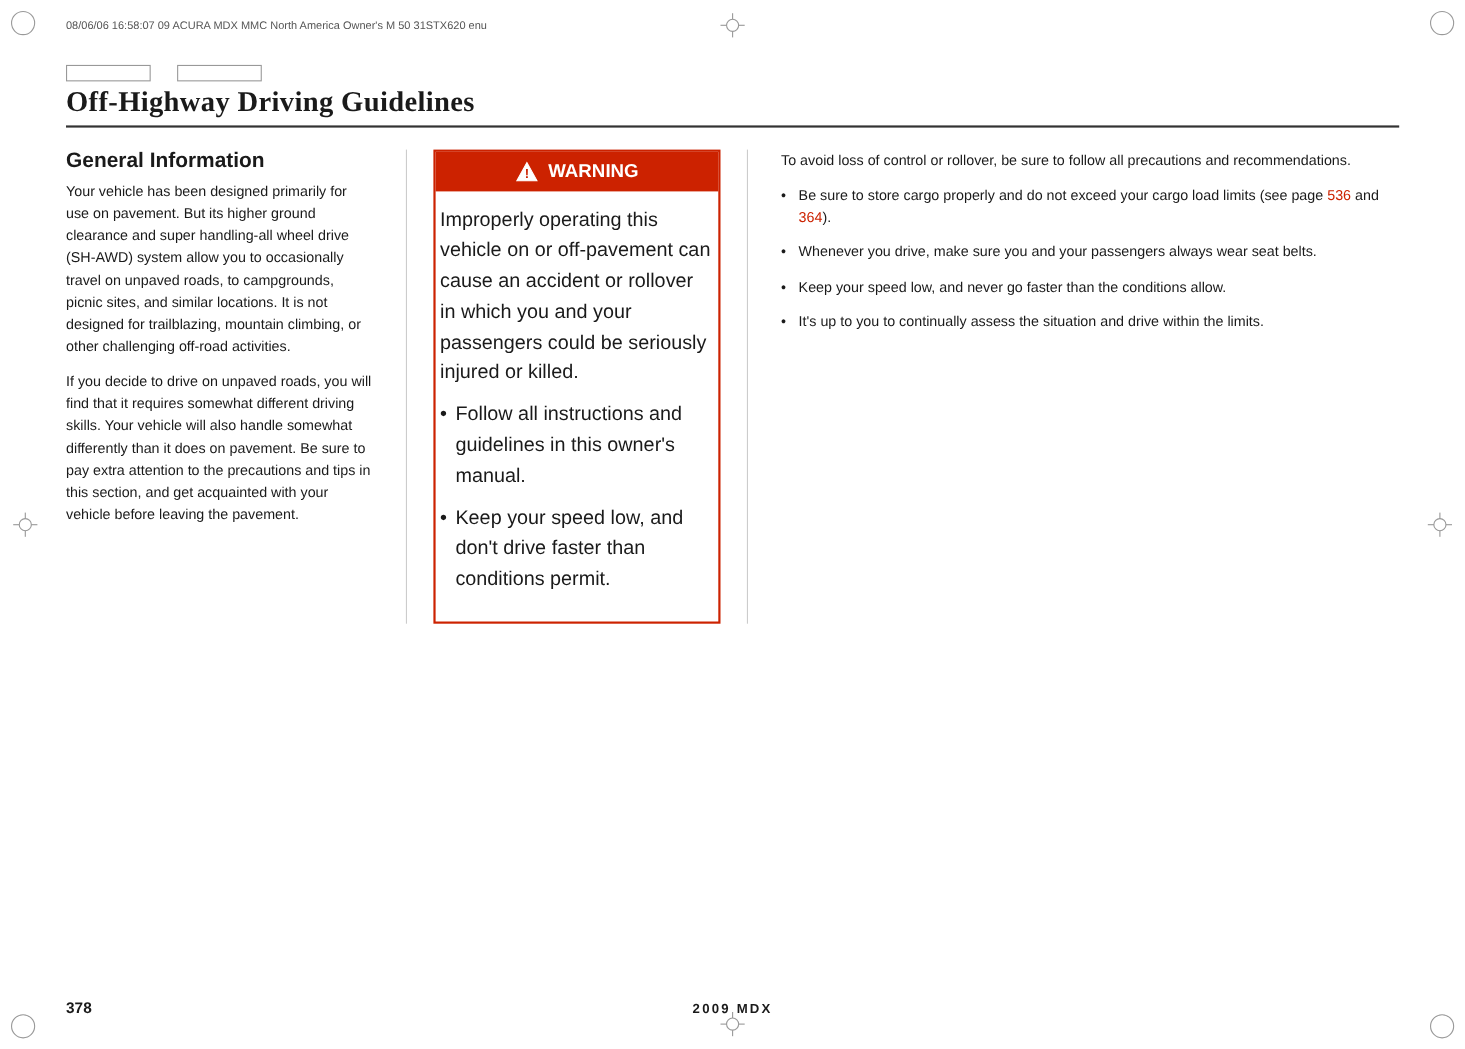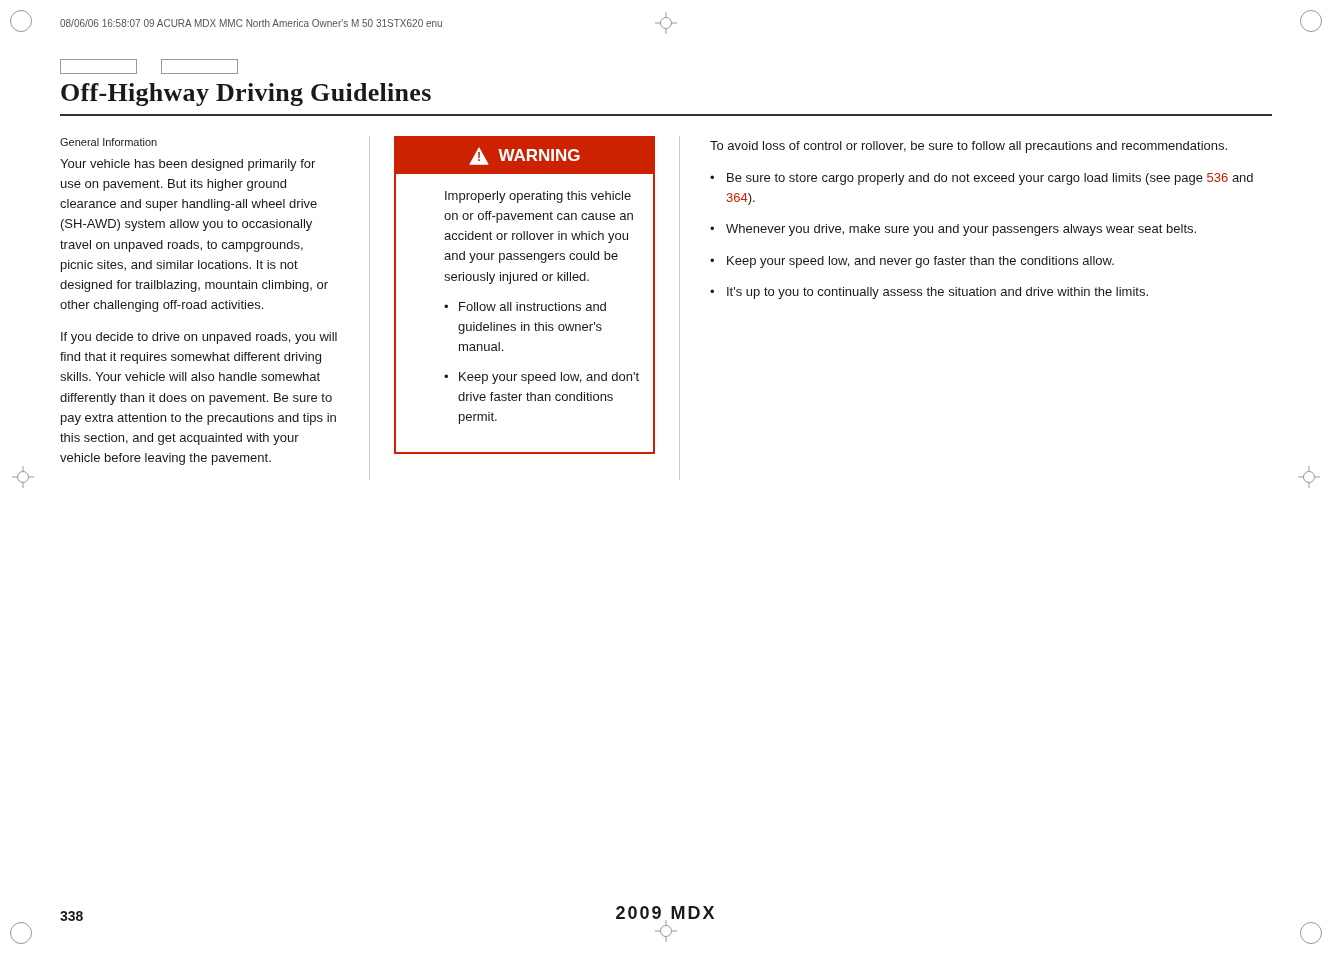--- a/index.html
+++ b/index.html
@@ -152,22 +152,22 @@
       flex-shrink: 0;
     }
 
     .col-right {
       flex: 1;
       padding-left: 30px;
     }
 
     
     .section-heading {
-      font-weight: normal;
-      font-size: 11px;
+      font-weight: bold;
+      font-size: 19px;
       margin-bottom: 6px;
       font-family: Arial, Helvetica, sans-serif;
     }
 
     .section-body {
       font-size: 13px;
       line-height: 1.55;
       color: #1a1a1a;
     }
 
@@ -204,25 +204,24 @@
       width: 22px;
       height: 22px;
     }
 
     .warning-triangle svg {
       width: 22px;
       height: 22px;
     }
 
     .warning-text {
-      font-size: 13px;
+      font-size: 18px;
       line-height: 1.55;
       padding: 0 4px;
       color: #1a1a1a;
-      margin-left: 44px;
     }
 
     .warning-text p {
       margin-bottom: 10px;
     }
 
     .warning-text ul {
       list-style: none;
       padding: 0;
     }
@@ -279,21 +278,21 @@
 
     .page-number-left {
       position: absolute;
       left: 60px;
       bottom: 30px;
       font-size: 14px;
       font-weight: bold;
     }
 
     .footer-center {
-      font-size: 18px;
+      font-size: 12px;
       font-weight: bold;
       letter-spacing: 2px;
       color: #1a1a1a;
     }
   </style>
 </head>
 <body>
 
 <div class="page-container">
 
@@ -377,15 +376,15 @@
           <li>It's up to you to continually assess the situation and drive within the limits.</li>
         </ul>
       </div>
     </div>
 
   </div>
 
   <div class="page-footer">
     <div class="footer-center">2009  MDX</div>
   </div>
-  <div class="page-number-left">338</div>
+  <div class="page-number-left">378</div>
 
 </div>
 
 </body></html>

